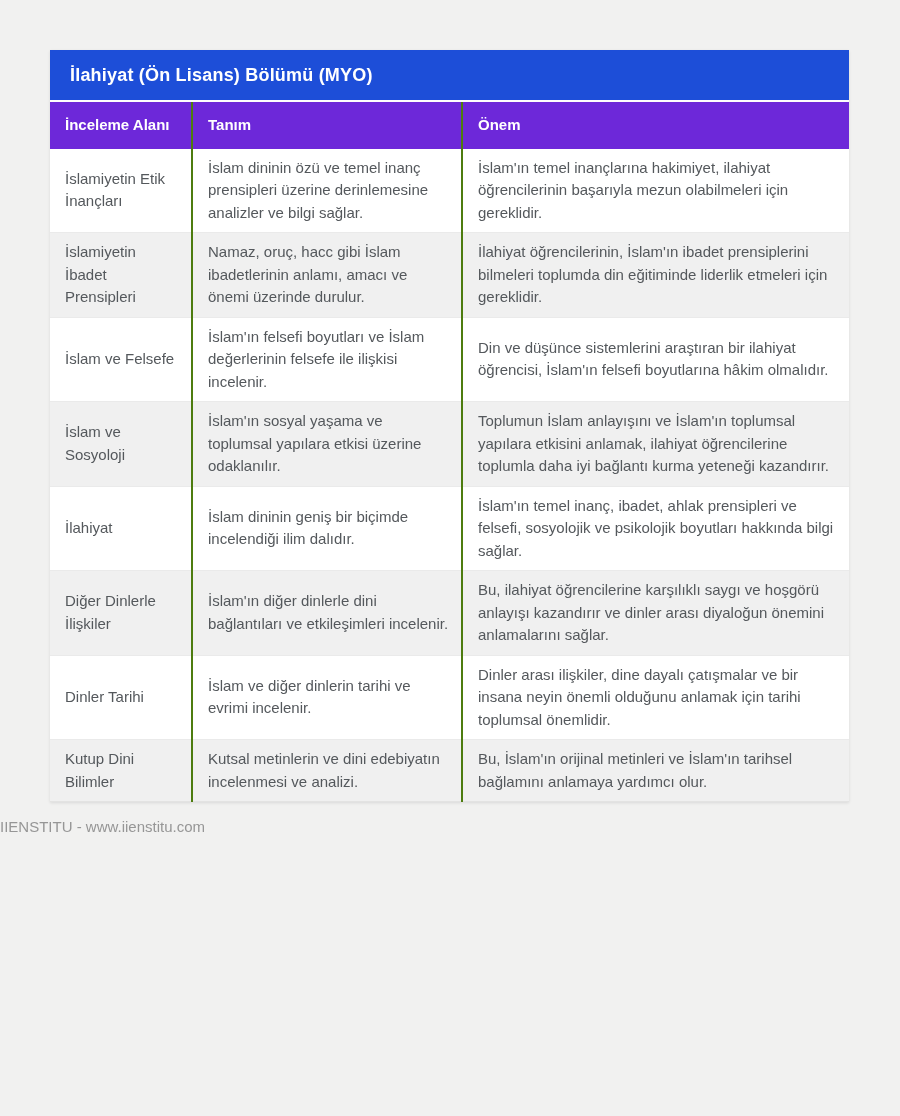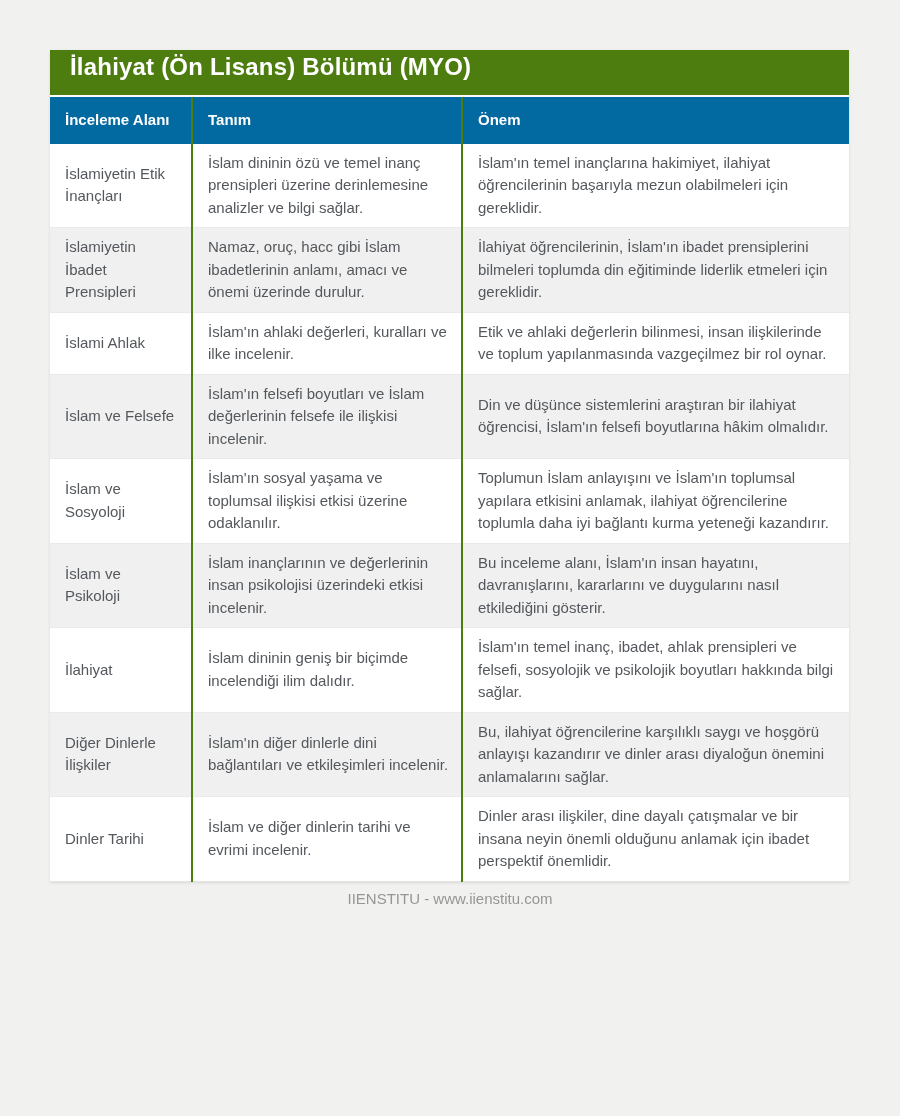--- a/index.html
+++ b/index.html
@@ -10,37 +10,37 @@
     font-family: "Liberation Sans", "DejaVu Sans", sans-serif;
     overflow: hidden;
   }
   .card {
     width: 799px;
     margin: 50px auto 0 50px;
     background: #ffffff;
     box-shadow: 0 1px 3px rgba(0,0,0,0.10);
   }
   .title-bar {
-    background: #4d7c0f;
+    background: #1d4ed8;
     color: #ffffff;
-    font-size: 24px;
+    font-size: 18px;
     font-weight: bold;
-    padding: 3px 20px 14px 20px;
+    padding: 15px 20px 14px 20px;
     letter-spacing: 0.2px;
   }
   table.study-table {
     width: 100%;
     border-collapse: collapse;
     table-layout: fixed;
   }
   col.c1 { width: 142px; }
   col.c2 { width: 270px; }
   col.c3 { width: 387px; }
   thead th {
-    background: #0369a1;
+    background: #6d28d9;
     color: #ffffff;
     font-size: 15px;
     font-weight: bold;
     text-align: left;
     vertical-align: middle;
     padding: 12px 12px 12px 15px;
     line-height: 1.5;
     border-top: 2px solid #fdfdfd;
   }
   thead th + th, tbody td + td {
@@ -53,22 +53,21 @@
     line-height: 1.5;
     vertical-align: middle;
     text-align: left;
     padding: 8px 12px 8px 15px;
   }
   tbody tr:nth-child(even) td { background: #f0f0f0; }
   tbody tr:nth-child(odd) td { background: #ffffff; }
   tbody tr + tr td { border-top: 1px solid #eaeaea; }
   tbody tr:last-child td { border-bottom: 1px solid #e3e3e2; }
   .footer {
-    margin-top: 8px;
-    text-align: center;
+    margin-top: 16px;
     color: #969696;
     font-size: 15px;
   }
 </style>
 </head>
 <body>
 
 <div class="card">
   <div class="title-bar">İlahiyat (Ön Lisans) Bölümü (MYO)</div>
 
@@ -90,51 +89,46 @@
           <td>İslamiyetin Etik İnançları</td>
           <td>İslam dininin özü ve temel inanç prensipleri üzerine derinlemesine analizler ve bilgi sağlar.</td>
           <td>İslam'ın temel inançlarına hakimiyet, ilahiyat öğrencilerinin başarıyla mezun olabilmeleri için gereklidir.</td>
         </tr>
         <tr>
           <td>İslamiyetin İbadet Prensipleri</td>
           <td>Namaz, oruç, hacc gibi İslam ibadetlerinin anlamı, amacı ve önemi üzerinde durulur.</td>
           <td>İlahiyat öğrencilerinin, İslam'ın ibadet prensiplerini bilmeleri toplumda din eğitiminde liderlik etmeleri için gereklidir.</td>
         </tr>
         <tr>
-          <td>İslami Ahlak</td>
-          <td>İslam'ın ahlaki değerleri, kuralları ve ilke incelenir.</td>
-          <td>Etik ve ahlaki değerlerin bilinmesi, insan ilişkilerinde ve toplum yapılanmasında vazgeçilmez bir rol oynar.</td>
-        </tr>
-        <tr>
           <td>İslam ve Felsefe</td>
           <td>İslam'ın felsefi boyutları ve İslam değerlerinin felsefe ile ilişkisi incelenir.</td>
           <td>Din ve düşünce sistemlerini araştıran bir ilahiyat öğrencisi, İslam'ın felsefi boyutlarına hâkim olmalıdır.</td>
         </tr>
         <tr>
           <td>İslam ve Sosyoloji</td>
-          <td>İslam'ın sosyal yaşama ve toplumsal ilişkisi etkisi üzerine odaklanılır.</td>
+          <td>İslam'ın sosyal yaşama ve toplumsal yapılara etkisi üzerine odaklanılır.</td>
           <td>Toplumun İslam anlayışını ve İslam'ın toplumsal yapılara etkisini anlamak, ilahiyat öğrencilerine toplumla daha iyi bağlantı kurma yeteneği kazandırır.</td>
-        </tr>
-        <tr>
-          <td>İslam ve Psikoloji</td>
-          <td>İslam inançlarının ve değerlerinin insan psikolojisi üzerindeki etkisi incelenir.</td>
-          <td>Bu inceleme alanı, İslam'ın insan hayatını, davranışlarını, kararlarını ve duygularını nasıl etkilediğini gösterir.</td>
         </tr>
         <tr>
           <td>İlahiyat</td>
           <td>İslam dininin geniş bir biçimde incelendiği ilim dalıdır.</td>
           <td>İslam'ın temel inanç, ibadet, ahlak prensipleri ve felsefi, sosyolojik ve psikolojik boyutları hakkında bilgi sağlar.</td>
         </tr>
         <tr>
           <td>Diğer Dinlerle İlişkiler</td>
           <td>İslam'ın diğer dinlerle dini bağlantıları ve etkileşimleri incelenir.</td>
           <td>Bu, ilahiyat öğrencilerine karşılıklı saygı ve hoşgörü anlayışı kazandırır ve dinler arası diyaloğun önemini anlamalarını sağlar.</td>
         </tr>
         <tr>
           <td>Dinler Tarihi</td>
           <td>İslam ve diğer dinlerin tarihi ve evrimi incelenir.</td>
-          <td>Dinler arası ilişkiler, dine dayalı çatışmalar ve bir insana neyin önemli olduğunu anlamak için ibadet perspektif önemlidir.</td>
+          <td>Dinler arası ilişkiler, dine dayalı çatışmalar ve bir insana neyin önemli olduğunu anlamak için tarihi toplumsal önemlidir.</td>
+        </tr>
+        <tr>
+          <td>Kutup Dini Bilimler</td>
+          <td>Kutsal metinlerin ve dini edebiyatın incelenmesi ve analizi.</td>
+          <td>Bu, İslam'ın orijinal metinleri ve İslam'ın tarihsel bağlamını anlamaya yardımcı olur.</td>
         </tr>
       </tbody>
   </table>
 </div>
 
 <div class="footer">IIENSTITU - www.iienstitu.com</div>
 
 </body></html>

